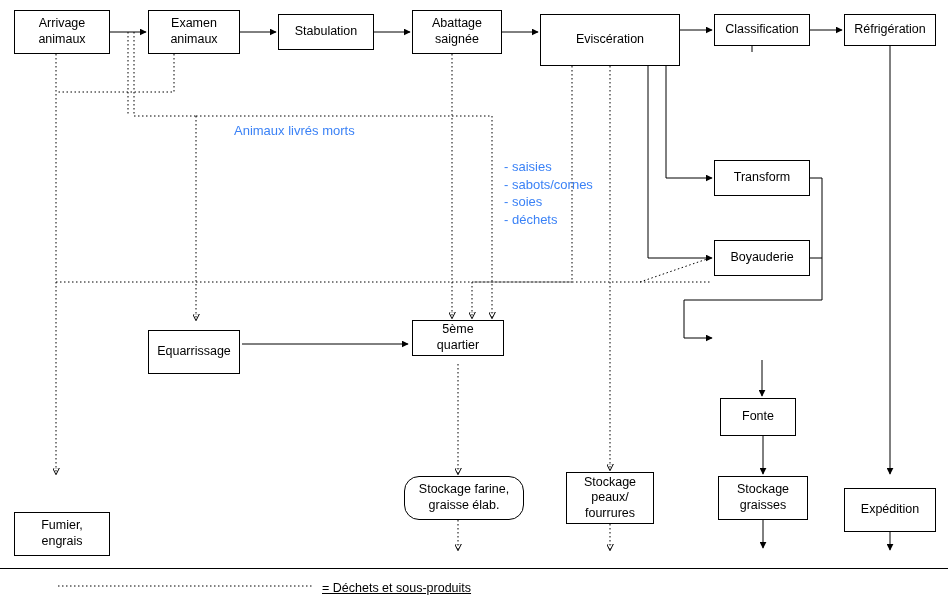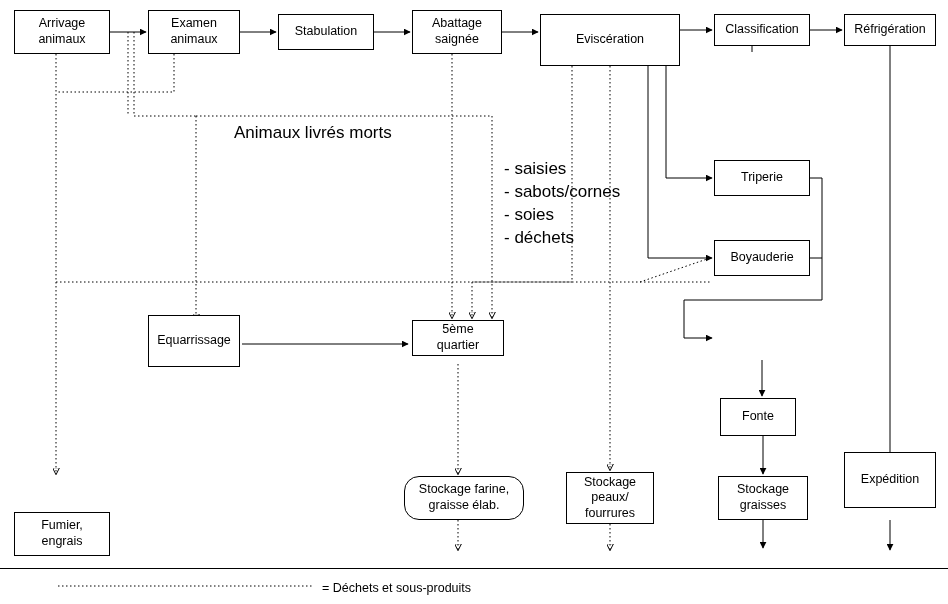--- a/index.html
+++ b/index.html
@@ -25,22 +25,22 @@
     justify-content: center;
     text-align: center;
     font-size: 12.5px;
     color: #000000;
     line-height: 1.25;
     white-space: pre-line;
     z-index: 3;
   }
   .label {
     position: absolute;
-    font-size: 17px;
-    color: #000000;
+    font-size: 13px;
+    color: #3b82f6;
     line-height: 1.35;
     white-space: pre-line;
     z-index: 2;
   }
   svg#wires {
     position: absolute;
     left: 0;
     top: 0;
     width: 948px;
     height: 604px;
@@ -49,20 +49,21 @@
   }
   .legend-line {
     position: absolute;
     z-index: 2;
   }
   .legend-text {
     position: absolute;
     font-size: 12.5px;
     color: #000000;
     z-index: 2;
+    text-decoration: underline;
   }
   .hrule {
     position: absolute;
     border-top: 1px solid #000000;
     z-index: 2;
   }
 </style>
 </head>
 <body>
 
@@ -150,26 +151,26 @@
   <div class="node" style="left:540px;top:14px;width:140px;height:52px;">
     <span>Eviscération</span>
   </div>
   <div class="node" style="left:714px;top:14px;width:96px;height:32px;">
     <span>Classification</span>
   </div>
   <div class="node" style="left:844px;top:14px;width:92px;height:32px;">
     <span>Réfrigération</span>
   </div>
   <div class="node" style="left:714px;top:160px;width:96px;height:36px;">
-    <span>Triperie</span>
+    <span>Transform</span>
   </div>
   <div class="node" style="left:714px;top:240px;width:96px;height:36px;text-align:right;">
     <span>Boyauderie</span>
   </div>
-  <div class="node" style="left:148px;top:315px;width:92px;height:52px;">
+  <div class="node" style="left:148px;top:330px;width:92px;height:44px;">
     <span>Equarrissage</span>
   </div>
   <div class="node" style="left:412px;top:320px;width:92px;height:36px;">
     <span>5ème
 quartier</span>
   </div>
   <div class="node" style="left:720px;top:398px;width:76px;height:38px;">
     <span>Fonte</span>
   </div>
   <div class="node" style="left:14px;top:476px;width:96px;height:44px;margin-top:36px;">
@@ -182,21 +183,21 @@
   </div>
   <div class="node" style="left:566px;top:472px;width:88px;height:52px;">
     <span>Stockage
 peaux/
 fourrures</span>
   </div>
   <div class="node" style="left:718px;top:476px;width:90px;height:44px;">
     <span>Stockage
 graisses</span>
   </div>
-  <div class="node" style="left:844px;top:452px;width:92px;height:56px;justify-content:center;">
+  <div class="node" style="left:844px;top:488px;width:92px;height:44px;justify-content:center;">
     <span>Expédition</span>
   </div>
 
   <div class="label" style="left:234px;top:122px;">Animaux livrés morts</div>
   <div class="label" style="left:504px;top:158px;">- saisies
 - sabots/cornes
 - soies
 - déchets</div>
 
   <div class="hrule" style="left:0px;top:568px;width:948px;"></div>

